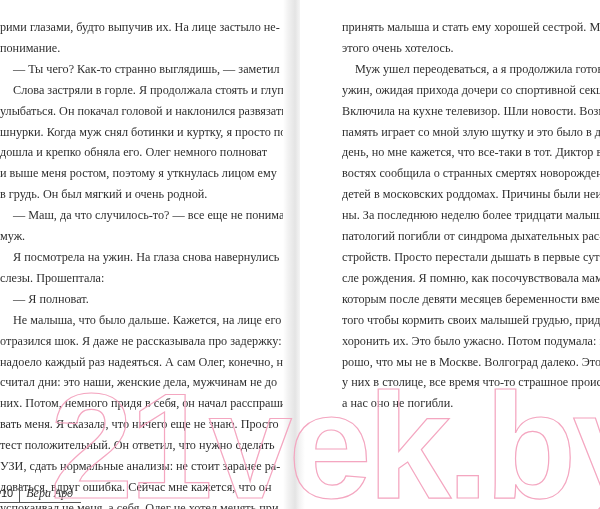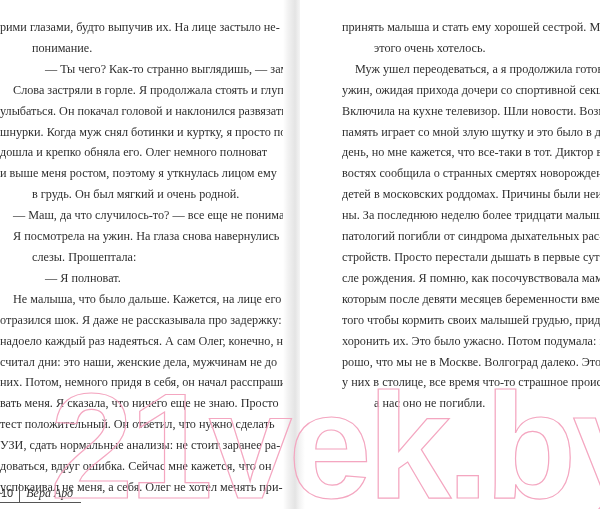--- a/index.html
+++ b/index.html
@@ -19,21 +19,21 @@
   }
   .text {
     position: absolute;
     font-family: "Liberation Serif", "DejaVu Serif", serif;
     font-size: 12.2px; line-height: 20.9px;
     text-align: justify; color: #2f2f2f;
   }
   .text-left { left: 0px; top: 17px; width: 258px; }
   .text-right { left: 42px; top: 17px; width: 258px; }
   .line { display: block; white-space: nowrap; text-align-last: justify; }
-  .line.last { text-align-last: left; margin-left: 32px; }
+  .line.last { text-align-last: left; }
   .line.indent { padding-left: 13px; }
   .footer {
     position: absolute; left: 0; top: 484px; height: 18px; display: flex; align-items: center;
     border-bottom: 1px solid #555;
   }
   .folio {
     font-family: Liberation Sans, sans-serif; font-size: 11px; color: #222;
     padding: 0 6px 0 1px; border-right: 1px solid #555; height: 18px; line-height: 18px;
   }
   .running-head {
@@ -53,20 +53,21 @@
         <span class="line">рими глазами, будто выпучив их. На лице застыло не-</span>
         <span class="line last">понимание.</span>
         <span class="line indent last">— Ты чего? Как-то странно выглядишь, — заметил он.</span>
         <span class="line indent">Слова застряли в горле. Я продолжала стоять и глупо</span>
         <span class="line">улыбаться. Он покачал головой и наклонился развязать</span>
         <span class="line">шнурки. Когда муж снял ботинки и куртку, я просто по-</span>
         <span class="line">дошла и крепко обняла его. Олег немного полноват</span>
         <span class="line">и выше меня ростом, поэтому я уткнулась лицом ему</span>
         <span class="line last">в грудь. Он был мягкий и очень родной.</span>
         <span class="line indent">— Маш, да что случилось-то? — все еще не понимал</span>
+        <span class="line last">муж.</span>
         <span class="line indent">Я посмотрела на ужин. На глаза снова навернулись</span>
         <span class="line last">слезы. Прошептала:</span>
         <span class="line indent last">— Я полноват.</span>
         <span class="line indent">Не малыша, что было дальше. Кажется, на лице его</span>
         <span class="line">отразился шок. Я даже не рассказывала про задержку:</span>
         <span class="line">надоело каждый раз надеяться. А сам Олег, конечно, не</span>
         <span class="line">считал дни: это наши, женские дела, мужчинам не до</span>
         <span class="line">них. Потом, немного придя в себя, он начал расспраши-</span>
         <span class="line">вать меня. Я сказала, что ничего еще не знаю. Просто</span>
         <span class="line">тест положительный. Он ответил, что нужно сделать</span>

